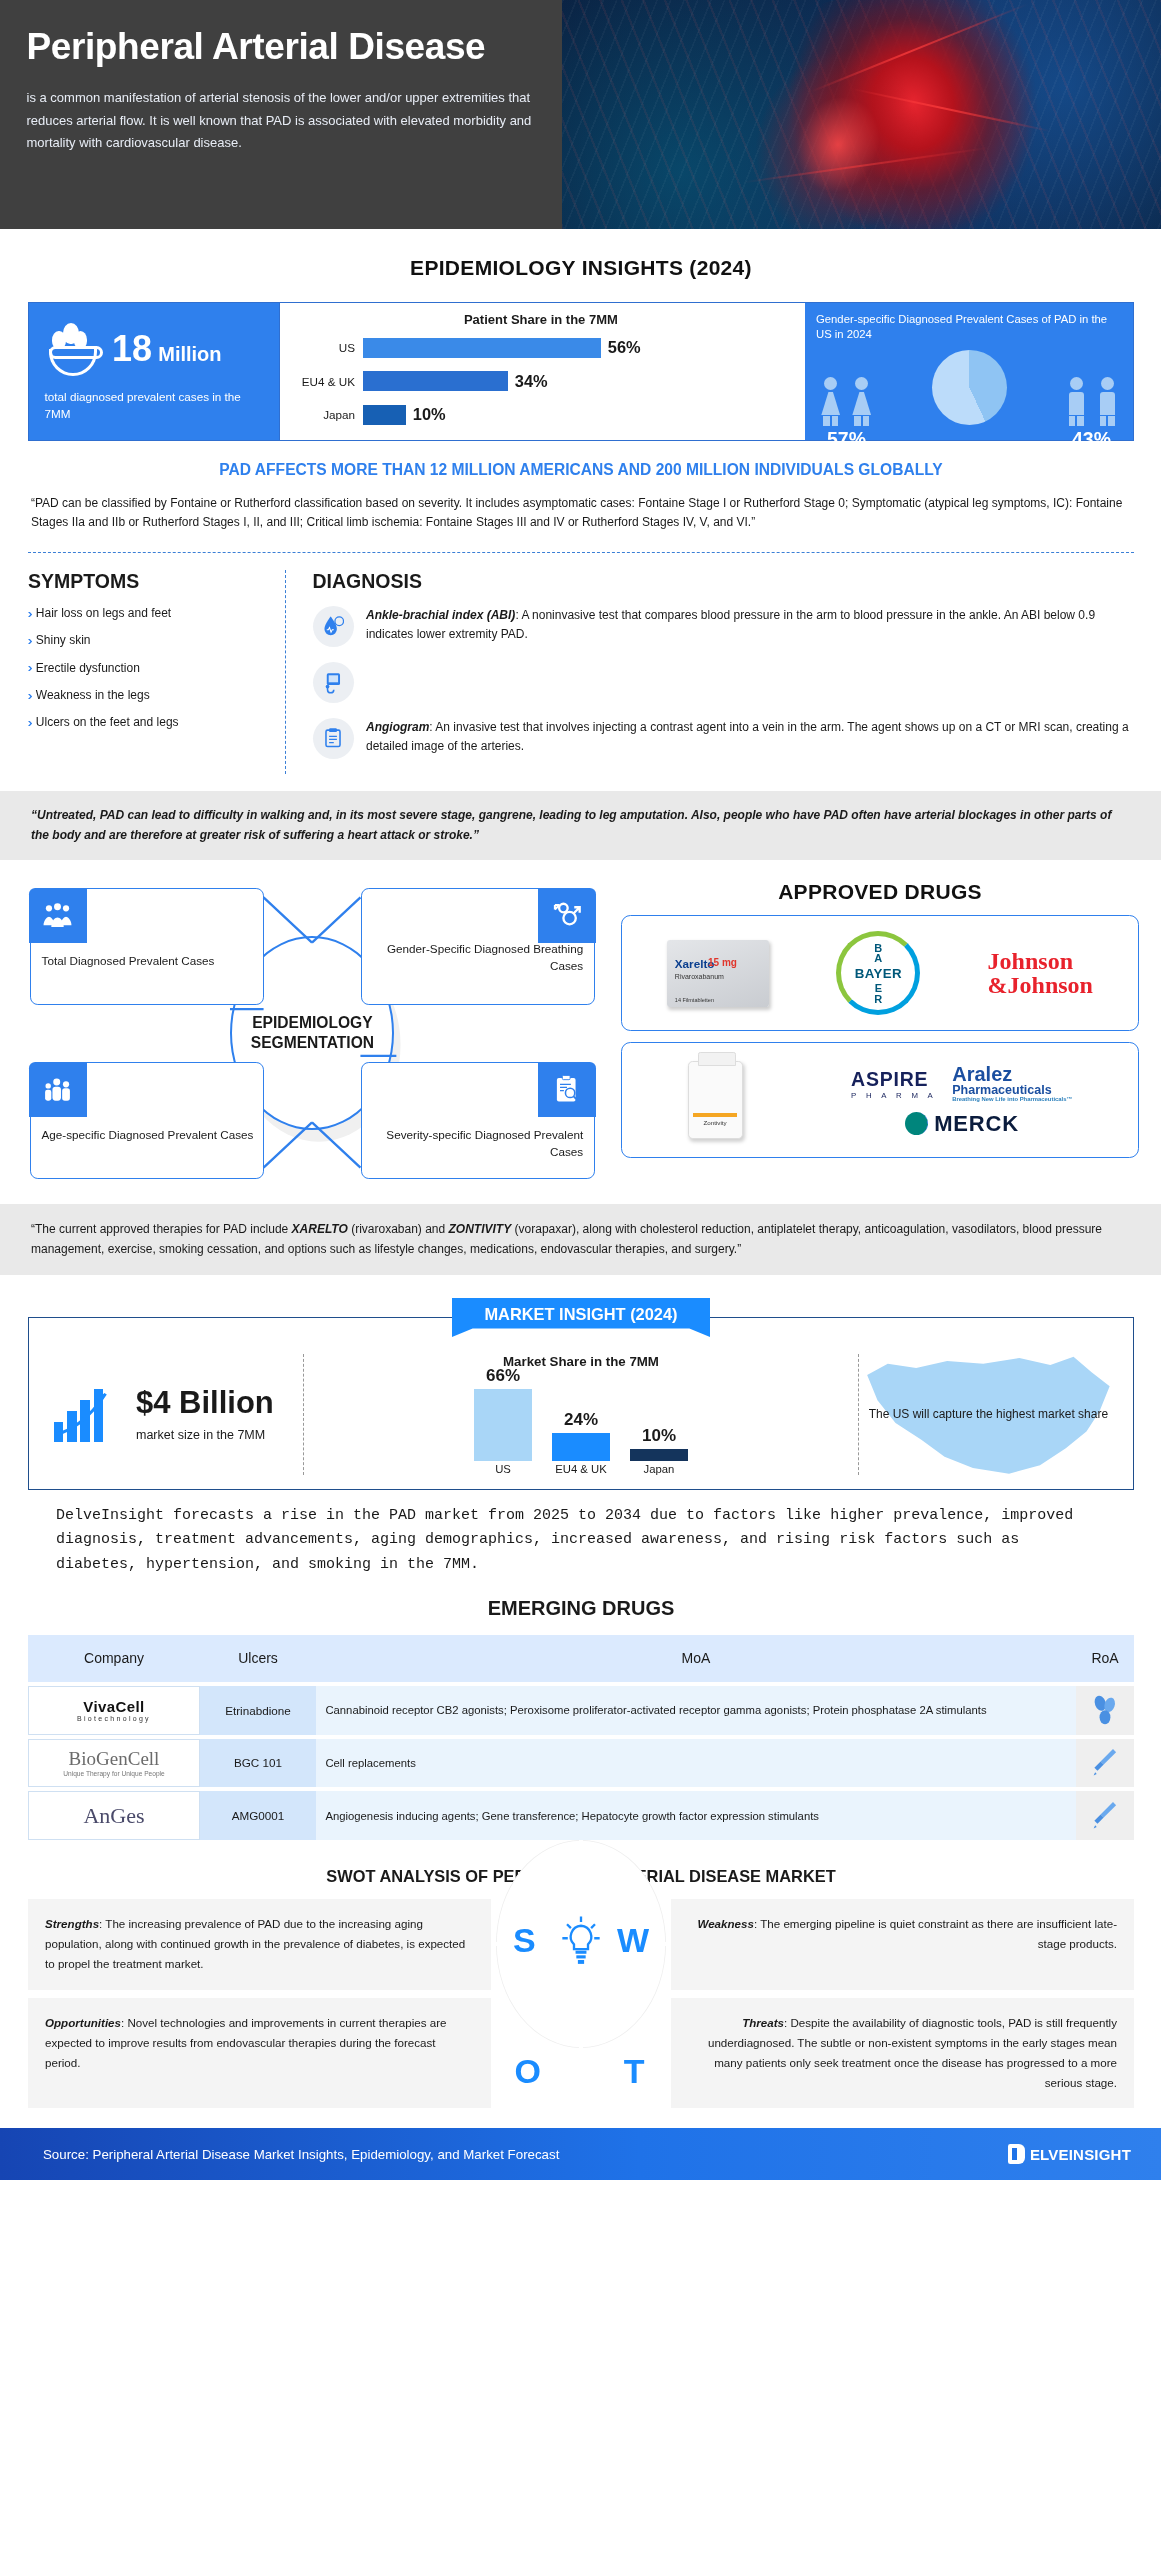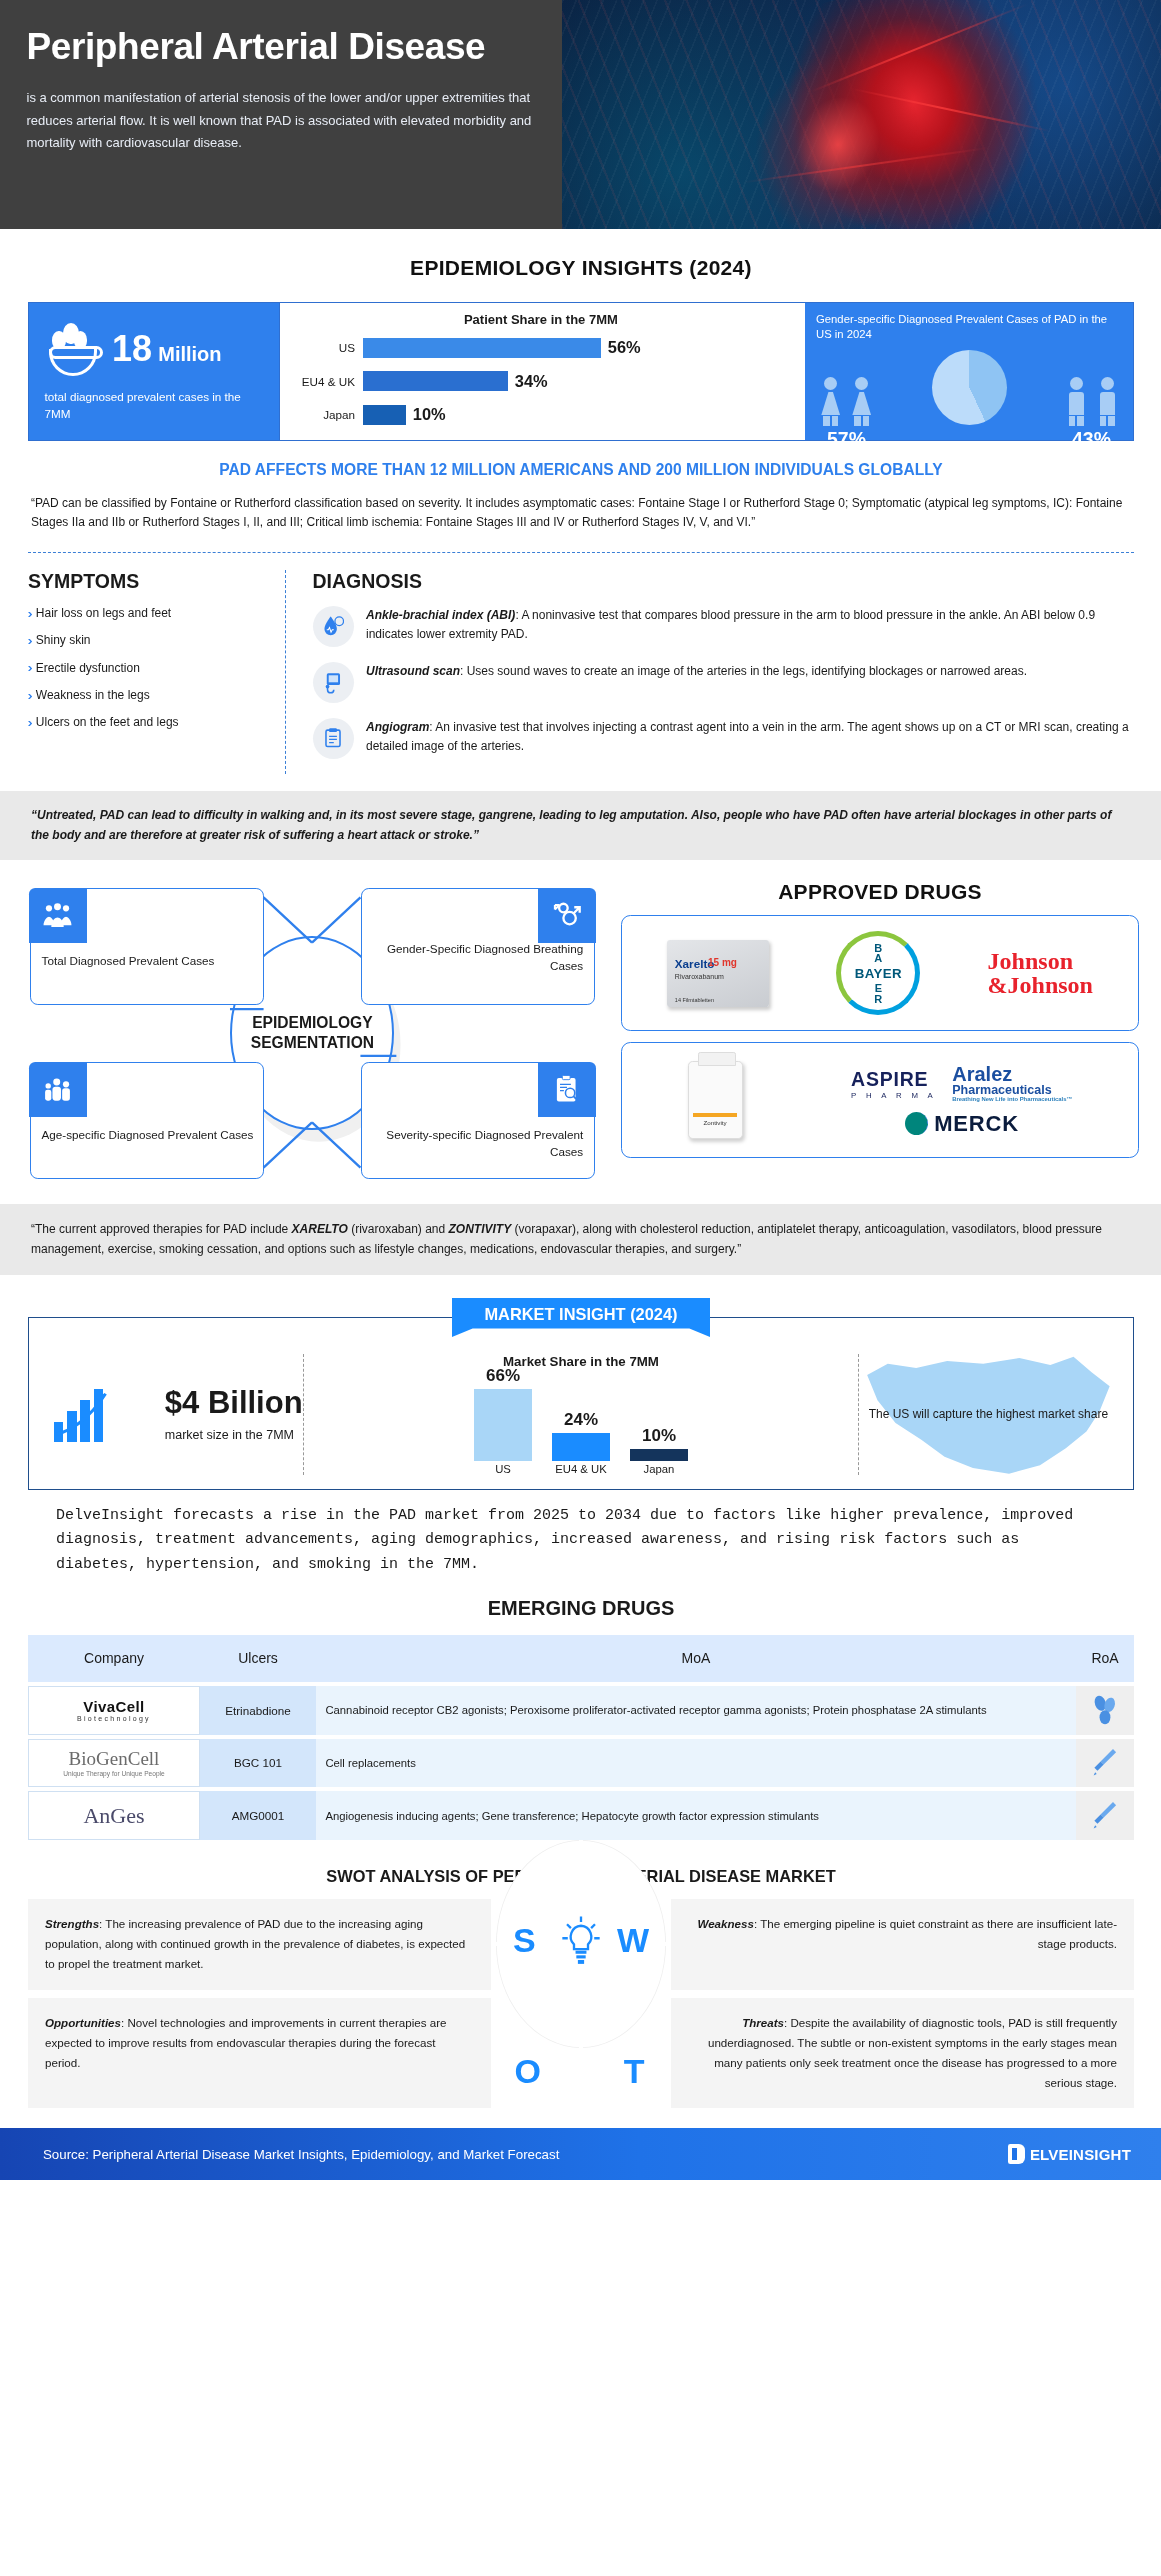--- a/index.html
+++ b/index.html
@@ -128,21 +128,21 @@
   .aralez .p3 { font-size:5.9px; color:#2a7fbb; }
   .merck { font-size:22px; font-weight:bold; color:#0b1c3d; letter-spacing:0.8px; display:flex; align-items:center; gap:6.2px;}
   .merck .sym { width:23.4px; height:23.4px; background:#00857c; border-radius:50%; }
 
   
   .mkt-wrap { padding:23.4px 28px 0; position:relative; }
   .ribbon { width:258px; margin:0 auto; background:#1a8cff; color:#fff; font-size:16.4px; font-weight:bold; text-align:center; padding:10px 0; position:relative; z-index:4;
      clip-path: polygon(0 0, 100% 0, 100% 100%, 92% 78%, 8% 78%, 0 100%); }
   .ribbon-in { position:relative; top:-3.1px;}
   .mkt-card { border:1.2px solid #1f4e8c; margin-top:-20px; padding:36px 15.6px 14px; display:flex; align-items:center; height:173px; }
-  .mkt-l { width:258px; display:flex; align-items:center; gap:3px; padding-left:9.4px;justify-content:space-between;}
+  .mkt-l { width:258px; display:flex; align-items:center; gap:21px; padding-left:9.4px;}
   .growth { width:61px; height:56px; position:relative; }
   .growth i { position:absolute; bottom:0; width:9.4px; background:#1a8cff; }
   .mkt-big { font-size:31px; font-weight:bold; }
   .mkt-sm { font-size:12.5px; line-height:1.45; margin-top:4.7px;}
   .mkt-c { flex:1; border-left:1.2px dashed #999; border-right:1.2px dashed #999; padding:0 12.5px; height:100%; }
   .mkt-c-t { text-align:center; font-size:13.3px; font-weight:bold; margin-bottom:3.1px;}
   .bars { display:flex; align-items:flex-end; justify-content:center; gap:20px; height:103px; }
   .bcol { text-align:center; }
   .bval { font-size:17px; font-weight:bold; margin-bottom:3.1px;}
   .brect { width:58px; }
@@ -344,21 +344,20 @@
 
       <div class="diag-item">
         <div class="diag-ic">
           <svg width="22" height="23.4" viewBox="0 0 28 30">
               <rect x="6" y="3" width="17" height="15" rx="2" fill="#2f80ed"></rect>
               <rect x="8.5" y="5.5" width="12" height="9" fill="#cfe3fb"></rect>
               <path d="M7 20 v4 a4 4 0 0 0 8 0" stroke="#2f80ed" stroke-width="2" fill="none"></path>
               <circle cx="7" cy="20" r="2.4" fill="#2f80ed"></circle>
             </svg>
         </div>
-        <div class="diag-tx"><b>Ultrasound scan</b><span>: Uses sound waves to create an image of the arteries in the legs, identifying blockages or narrowed areas.</span></div>
       </div>
 
       <div class="diag-item">
         <div class="diag-ic">
           <svg width="22" height="23.4" viewBox="0 0 28 30">
               <rect x="5" y="4" width="18" height="21" rx="2" fill="none" stroke="#2f80ed" stroke-width="2"></rect>
               <rect x="9" y="1.5" width="10" height="5" rx="1.5" fill="#2f80ed"></rect>
               <path d="M9 12 h10 M9 16 h10 M9 20 h6" stroke="#2f80ed" stroke-width="1.6"></path>
             </svg>
         </div>

